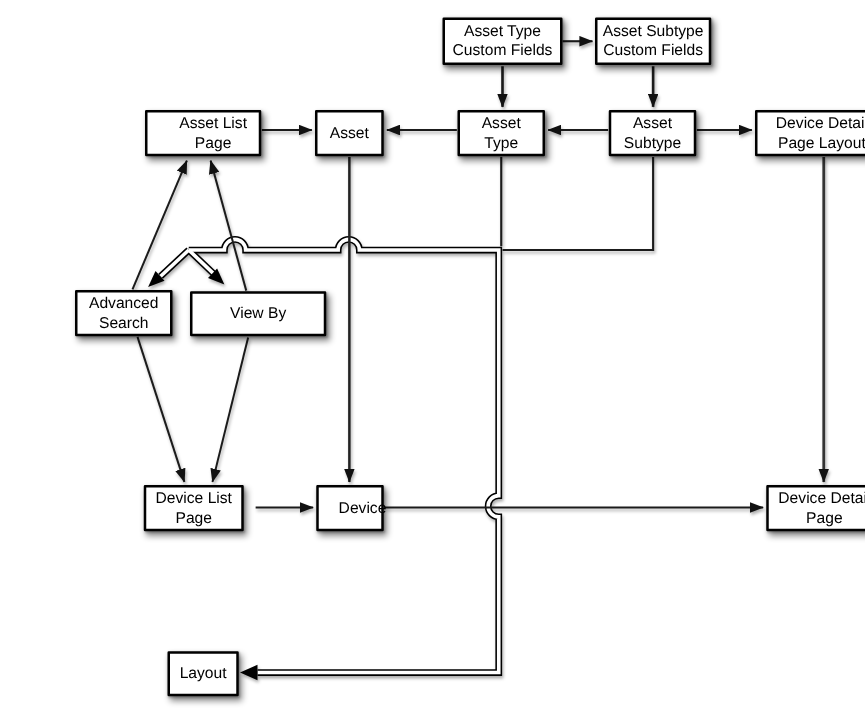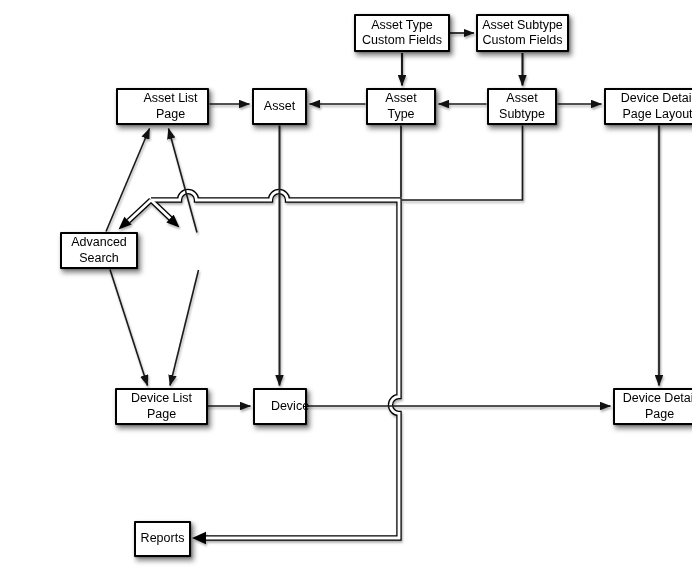--- a/index.html
+++ b/index.html
@@ -100,28 +100,31 @@
 Subtype</span>
   </div>
   <div class="node" style="left:564px; top:88px;  width:107px; height:37px;">
     <span class="lbl">Device Detail
 Page Layout</span>
   </div>
   <div class="node" style="left:20px;  top:232px; width:78px;  height:37px;">
     <span class="lbl">Advanced
 Search</span>
   </div>
-  <div class="node" style="left:75px;  top:388px; width:93px;  height:37px;">
+  <div class="node" style="left:112px; top:233px; width:109px; height:36px;">
+    <span class="lbl">View By</span>
+  </div>
+  <div class="node" style="left:75px;  top:388px; width:80px;  height:37px;">
     <span class="lbl">Device List
 Page</span>
   </div>
   <div class="node" style="left:213px; top:388px; width:54px;  height:37px;padding-left:20px;">
     <span class="lbl">Device</span>
   </div>
   <div class="node" style="left:573px; top:388px; width:93px;  height:37px;">
     <span class="lbl">Device Detail
 Page</span>
   </div>
   <div class="node" style="left:94px;  top:521px; width:57px;  height:36px;">
-    <span class="lbl">Reports</span>
+    <span class="lbl">Layout</span>
   </div>
 
 </div>
 
 </body></html>

